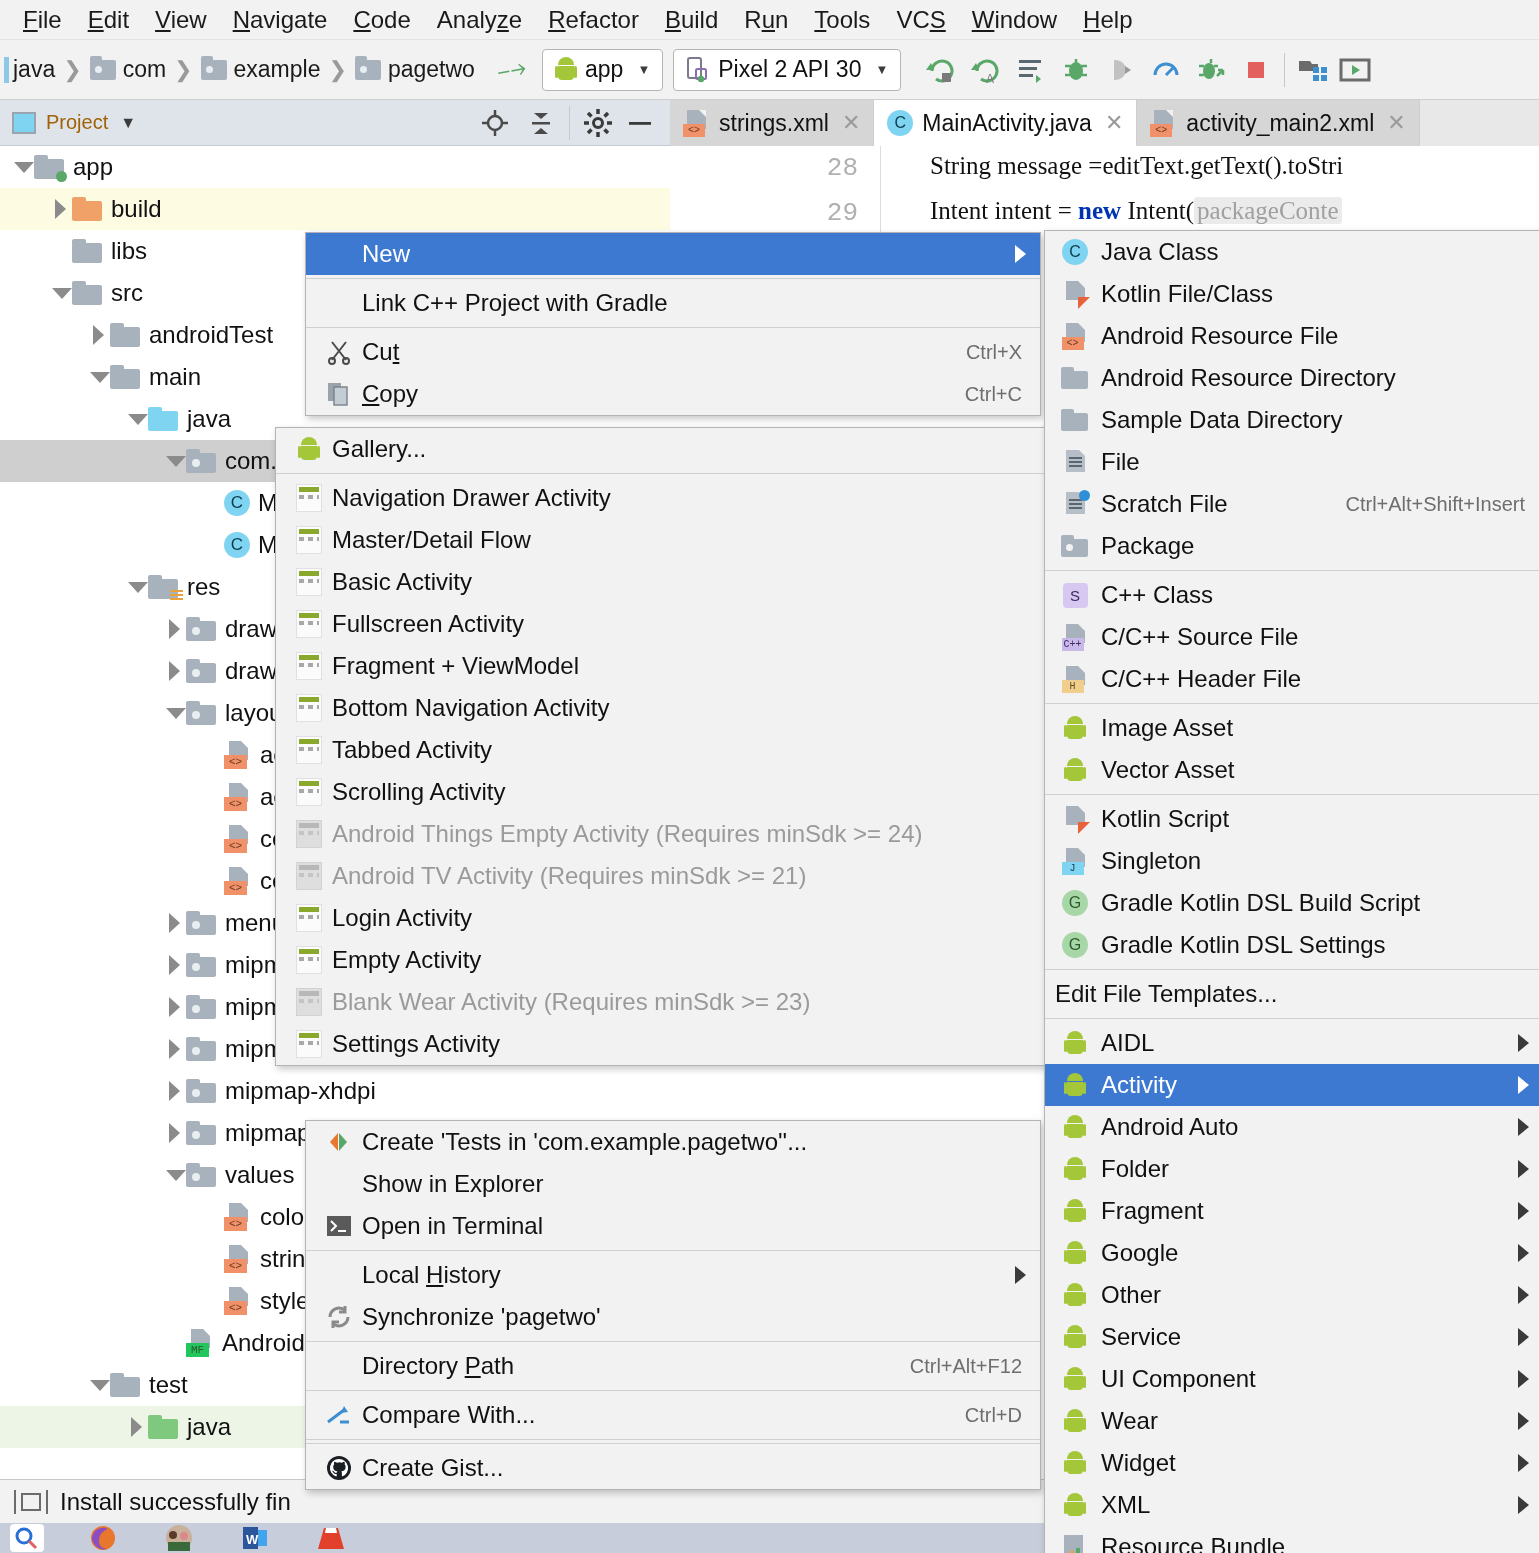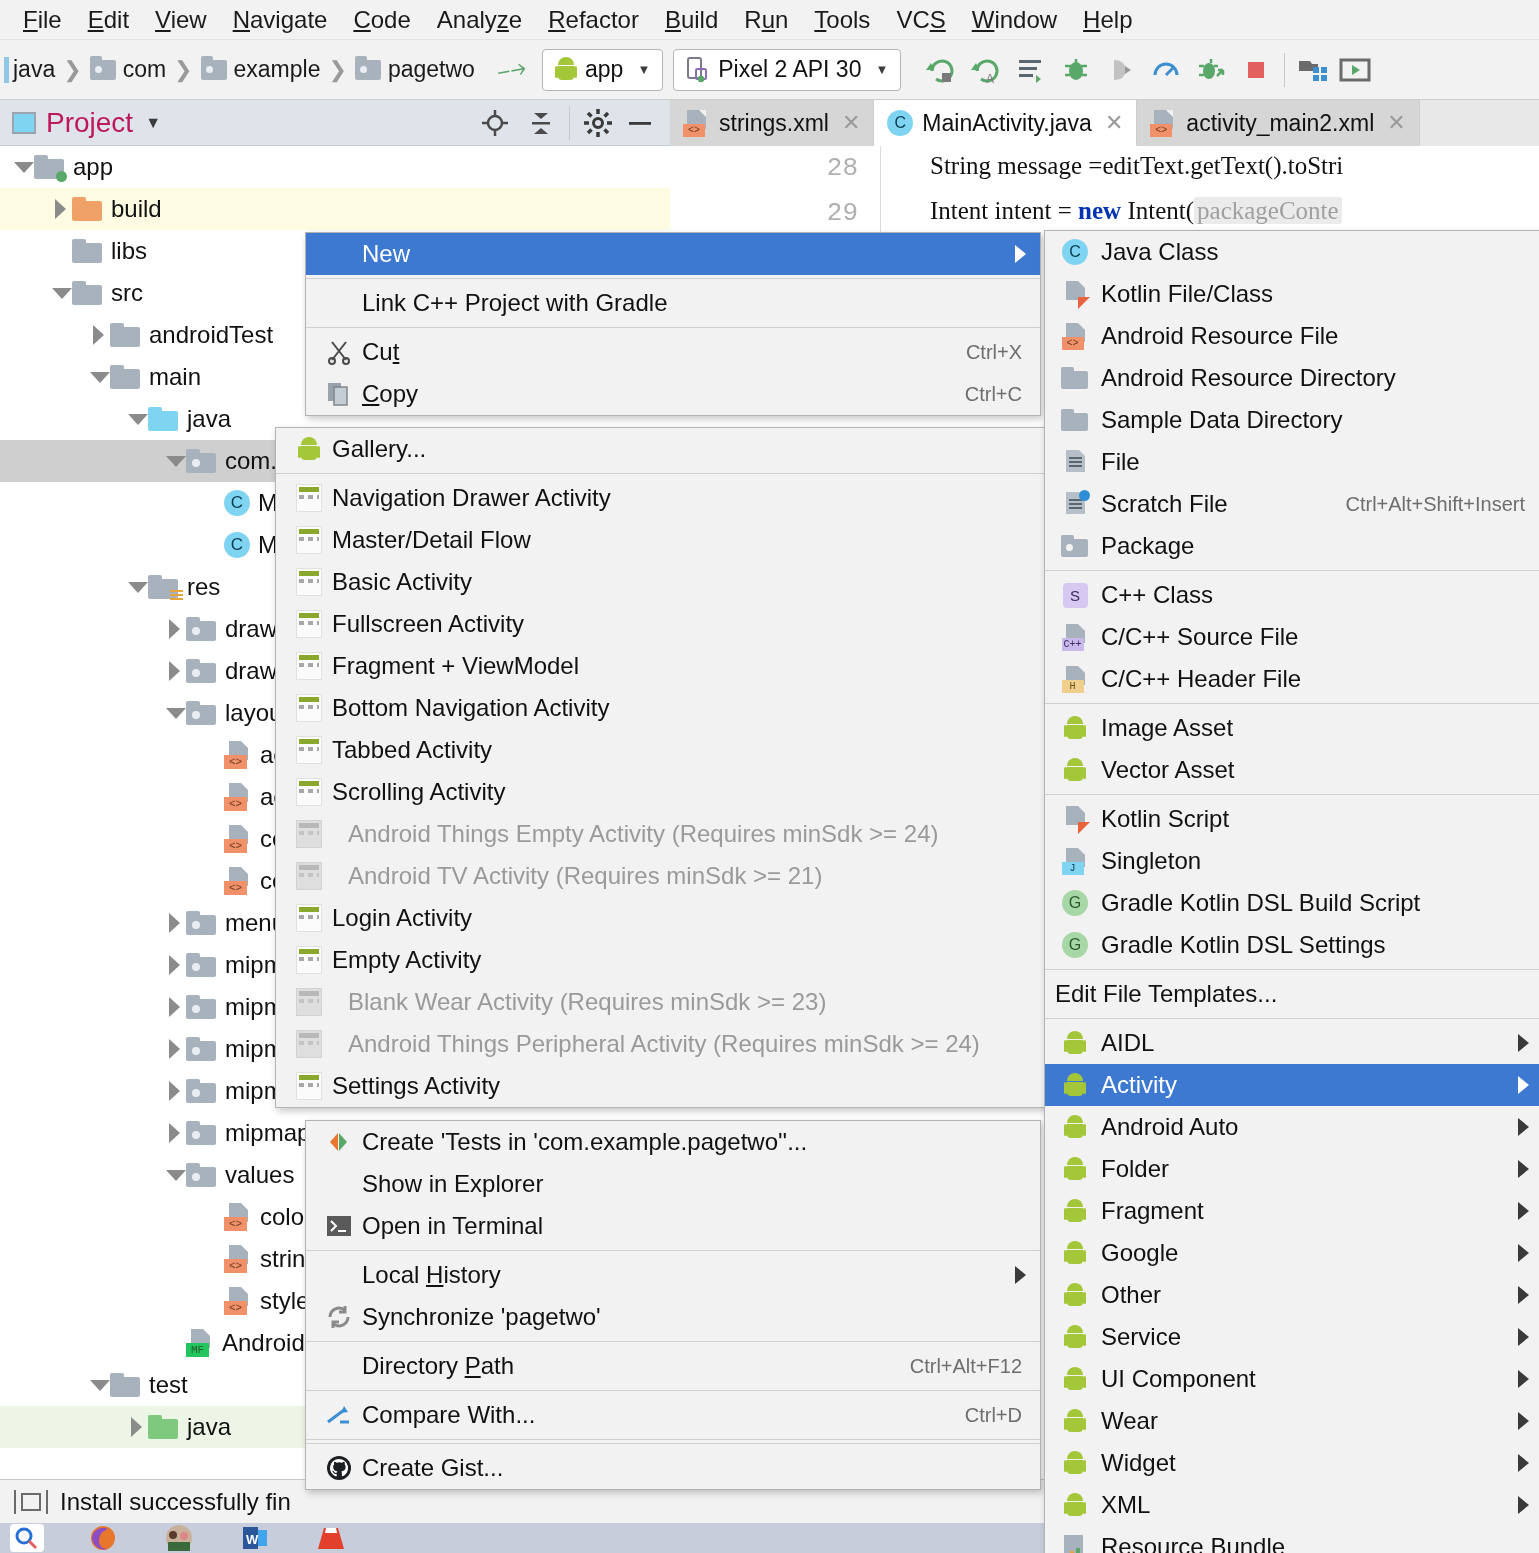--- a/index.html
+++ b/index.html
@@ -58,21 +58,21 @@
   .tb-icons { display: flex; align-items: center; gap: 13px; margin-left: 14px; }
   .tbi { width: 32px; height: 32px; display: flex; align-items: center; justify-content: center; }
   .vsep { width: 1px; height: 34px; background: #c8c8c8; margin: 0 12px; }
 
   
   #projhdr {
     position: absolute; top: 100px; left: 0; width: 670px; height: 46px;
     background: #dfe3ea; display: flex; align-items: center; padding: 0 12px;
     border-bottom: 1px solid #c6ccd6;
   }
-  .proj-title { font-size: 28px; color: #be185d; margin-left: 10px; }
+  .proj-title { font-size: 20px; color: #a16207; margin-left: 10px; }
   .proj-sq {
     width: 24px; height: 22px; border: 2px solid #9aa3ae; background: #7fd4f2;
   }
   .hdr-spacer { flex: 1; }
   .hdr-ico { width: 36px; height: 36px; display:flex; align-items:center; justify-content:center; }
 
   
   #tree {
     position: absolute; top: 146px; left: 0; width: 670px; height: 1333px;
     background: #ffffff; overflow: hidden;
@@ -171,21 +171,21 @@
   }
   .ci.sel { background: #3d78d1; color: #fff; }
   .ci .ico { width: 34px; display:flex; align-items:center; justify-content:center; flex:0 0 auto; margin-right: 6px; }
   .ci .lbl { }
   .ci .acc { position: absolute; right: 18px; color: #6e6e6e; font-size: 20px; }
   .ci .arrow { position: absolute; right: 14px; border-top: 9px solid transparent;
                border-bottom: 9px solid transparent; border-left: 11px solid #3a3a3a; }
   .ci.sel .arrow { border-left-color: #fff; }
   .ci.noico { padding-left: 56px; }
   .sep { height: 1px; background: #d0d0d0; margin: 3px 0; }
-  .ci.disabled { color: #9a9a9a; gap: 16px; }
+  .ci.disabled { color: #9a9a9a; }
 
   
   .droid { width: 22px; height: 25px; position: relative; }
   .droid .head { position:absolute; left:3px; top:0; width:16px; height:8px; background:#a4c639;
                  border-radius: 8px 8px 0 0; }
   .droid .body { position:absolute; left:3px; top:9px; width:16px; height:14px; background:#a4c639;
                  border-radius: 0 0 4px 4px; }
   .droid .la { position:absolute; left:0; top:9px; width:3px; height:12px; background:#a4c639; border-radius:2px;}
   .droid .ra { position:absolute; right:0; top:9px; width:3px; height:12px; background:#a4c639; border-radius:2px;}
   
@@ -1128,26 +1128,20 @@
         <span class="lay"></span>
       </span>
       <span class="lbl">Empty Activity</span>
     </div>
     <div class="ci disabled">
       <span class="ico">
         <span class="lay dis"></span>
       </span>
       <span class="lbl">Blank Wear Activity (Requires minSdk &gt;= 23)</span>
     </div>
-    <div class="ci disabled">
-      <span class="ico">
-        <span class="lay dis"></span>
-      </span>
-      <span class="lbl">Android Things Peripheral Activity (Requires minSdk &gt;= 24)</span>
-    </div>
     <div class="ci">
       <span class="ico">
         <span class="lay"></span>
       </span>
       <span class="lbl">Settings Activity</span>
     </div>
   </div>
 <div id="ctxlower" style="position: absolute; top: 1120px; left: 305px; width: 736px; background: rgb(242, 242, 242); border: 1px solid rgb(180, 180, 180); box-shadow: rgba(0, 0, 0, 0.22) 2px 3px 7px; z-index: 52;">
     <div class="ci">
       <span class="ico">

